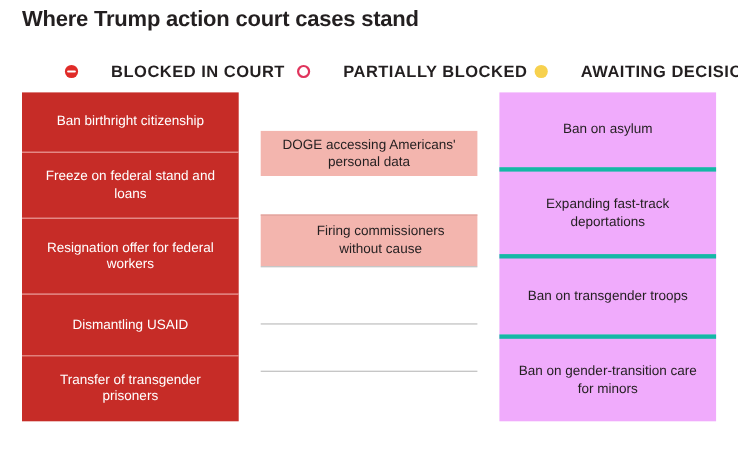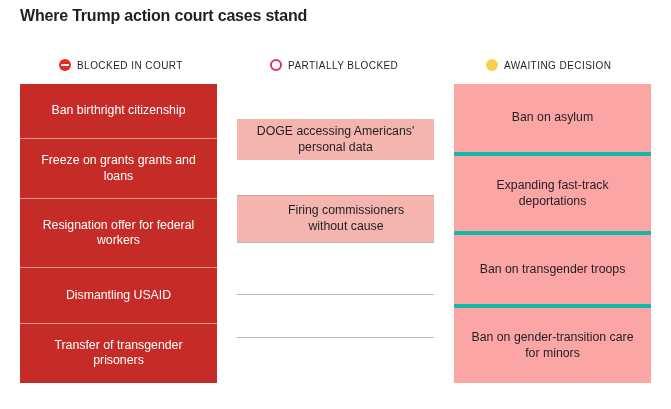--- a/index.html
+++ b/index.html
@@ -21,21 +21,21 @@
     background: #ffffff;
     box-sizing: border-box;
     padding: 0;
   }
 
   
   .title {
     position: absolute;
     left: 20px;
     top: 7px;
-    font-size: 16px;
+    font-size: 20px;
     font-weight: bold;
     letter-spacing: -0.2px;
     color: #231f20;
     white-space: nowrap;
   }
 
   
   .legend {
     position: absolute;
     left: 20px;
@@ -49,26 +49,27 @@
     display: flex;
     align-items: center;
     gap: 6px;
     height: 16px;
   }
   .legend-item.col0 { left: 39px; }
   .legend-item.col1 { left: 250px; }
   .legend-item.col2 { left: 466px; }
 
   .legend-label {
-    font-size: 10px;
-    font-weight: normal;
+    font-size: 15px;
+    font-weight: bold;
     letter-spacing: 0.45px;
     color: #231f20;
     white-space: nowrap;
     text-transform: uppercase;
+    margin-left: 24px;
   }
 
   .dot {
     display: inline-block;
     width: 12px;
     height: 12px;
     border-radius: 50%;
     flex: 0 0 auto;
     position: relative;
   }
@@ -152,21 +153,21 @@
   }
   .col-partial .cell + .cell {
     border-top: 1px solid #b8b8b8;
   }
   .col-partial .cell.filled + .cell.filled {
     border-top: 1px solid #dd9e98;
     padding-left: 31px;
   }
 
   .col-awaiting .cell {
-    background: #fca5a5;
+    background: #f0abfc;
     color: #231f20;
   }
   .col-awaiting .cell + .cell {
     border-top: 4px solid #14b8a6;
   }
 </style>
 </head>
 <body>
 
 <div id="page">
@@ -192,21 +193,21 @@
 
   </div>
 
   <div class="table">
 
     <div class="column col-blocked">
       <div class="cell r0">
           <span class="cell-text">Ban birthright citizenship</span>
         </div>
       <div class="cell r1">
-          <span class="cell-text">Freeze on grants grants and loans</span>
+          <span class="cell-text">Freeze on federal stand and loans</span>
         </div>
       <div class="cell r2">
           <span class="cell-text">Resignation offer for federal workers</span>
         </div>
       <div class="cell r3">
           <span class="cell-text">Dismantling USAID</span>
         </div>
       <div class="cell r4">
           <span class="cell-text">Transfer of transgender prisoners</span>
         </div>

